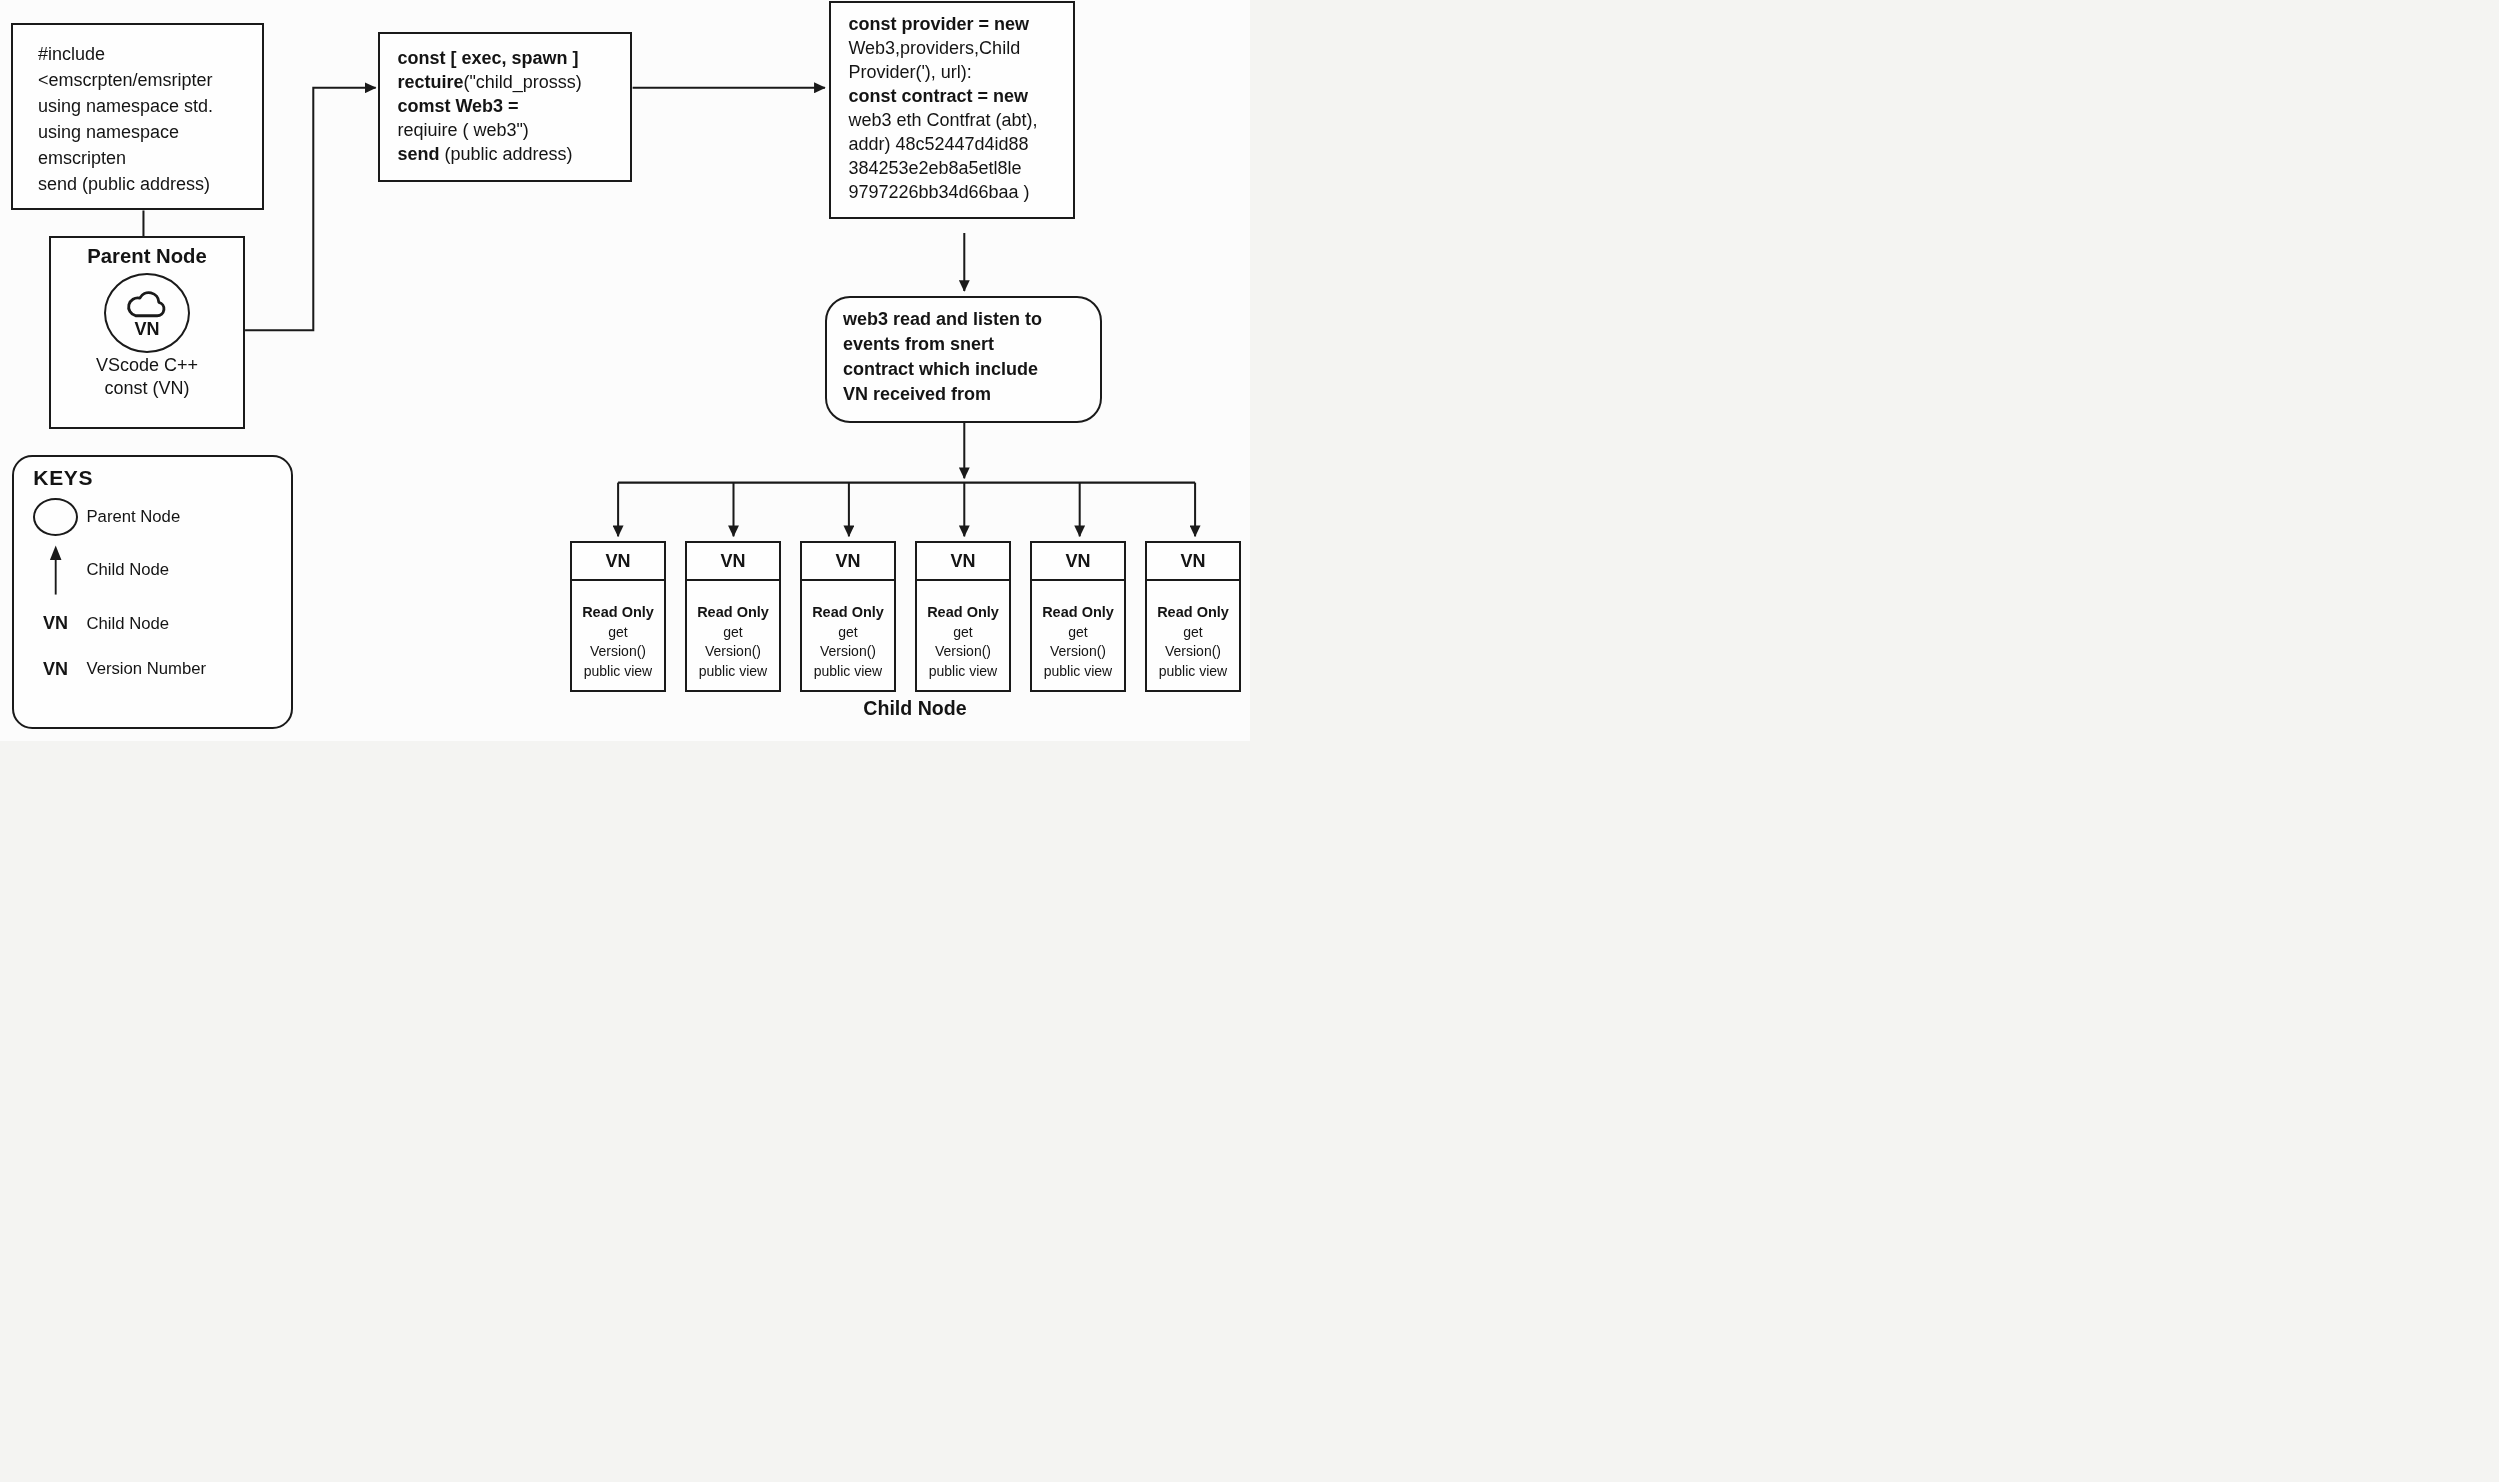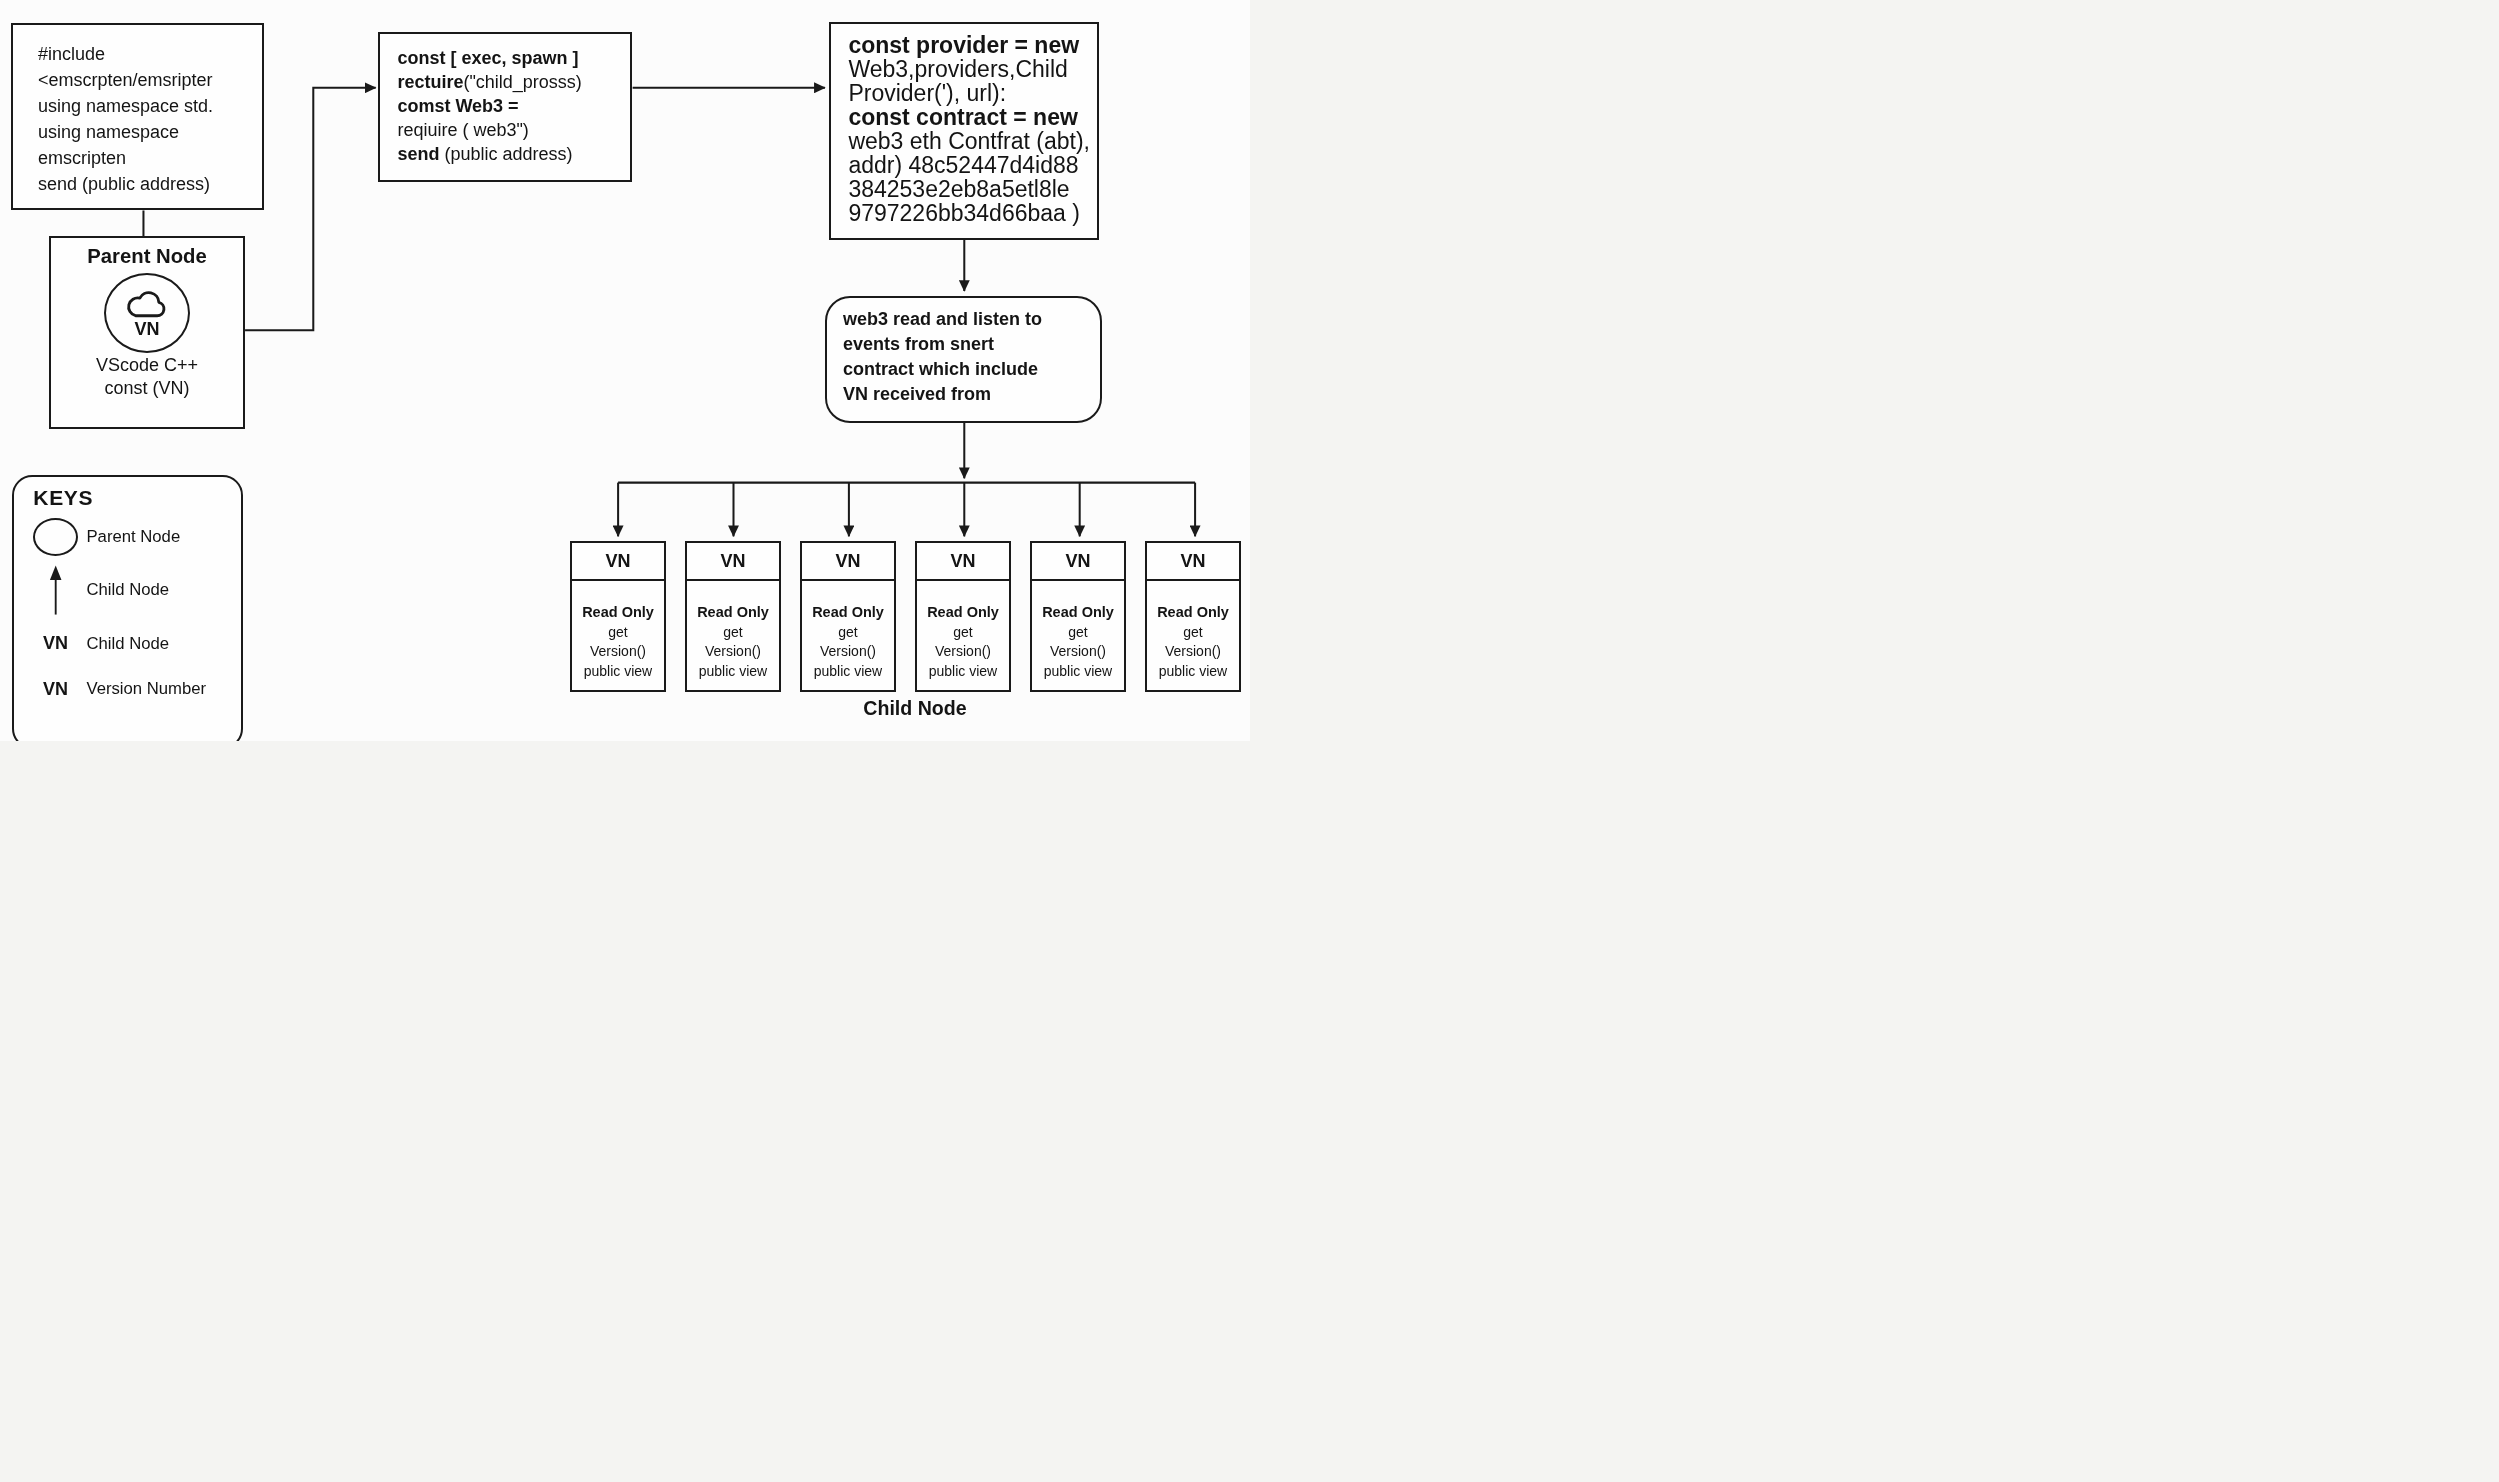--- a/index.html
+++ b/index.html
@@ -11,36 +11,36 @@
     position:absolute;background:#fefefe;border:2.2px solid #1a1a1a;box-sizing:border-box;
   }
   .b{font-weight:bold;}
   
   #include-box{left:11px;top:23px;width:253px;height:187px;padding:16px 0 0 25px;
     font-size:18px;line-height:26px;white-space:nowrap;}
   
   #spawn-box{left:378px;top:32px;width:254px;height:150px;padding:11.6px 4.4px 0 17.4px;
     font-size:18px;line-height:24px;white-space:nowrap;}
   
-  #provider-box{left:829px;top:22px;width:270px;height:218px;padding:8.7px 4.4px 0 17.4px;
-    font-size:23px;line-height:24px;white-space:nowrap;}
+  #provider-box{left:829px;top:1px;width:246px;height:218px;padding:8.7px 4.4px 0 17.4px;
+    font-size:18px;line-height:24px;white-space:nowrap;}
   
   #parent-box{left:49px;top:236px;width:196px;height:193px;text-align:center;}
   #parent-box .title{margin-top:7.3px;font-size:20.3px;font-weight:bold;}
   .vn-circle{
     margin:4.4px auto 1.5px auto;width:86px;height:80px;border:2.2px solid #1a1a1a;border-radius:50%;
     display:flex;flex-direction:column;align-items:center;justify-content:center;box-sizing:border-box;
   }
   .vn-circle .badge{font-size:18px;font-weight:bold;line-height:17.4px;margin-top:-1.5px;}
   #parent-box .sub{font-size:18px;line-height:23px;}
   
   #web3-box{left:825px;top:296px;width:277px;height:127px;padding:8.7px 4.4px 0 16px;
     font-size:18px;line-height:25px;font-weight:bold;white-space:nowrap;border-radius:25px;}
   
-  #keys-box{left:12.3px;top:455px;width:231px;height:274px;border-radius:20.3px;margin-top:20px;}
+  #keys-box{left:12.3px;top:455px;width:281px;height:274px;border-radius:20.3px;}
   #keys-box .title{margin:8.7px 0 0 19px;font-size:21px;font-weight:bold;letter-spacing:0.7px;}
   .keys-grid{display:grid;grid-template-columns:62px 1fr;margin:4.4px 0 0 10.2px;}
   .keys-grid .sym{display:flex;align-items:center;justify-content:center;}
   .keys-grid .lbl{display:flex;align-items:center;font-size:16.7px;}
   .krow1{height:45px;} .krow2{height:62px;} .krow3{height:45px;} .krow4{height:46px;}
   .legend-circle{width:45px;height:38px;border:2.2px solid #1a1a1a;border-radius:50%;box-sizing:border-box;}
   .legend-vn{font-size:18px;font-weight:bold;}
   
   #children{position:absolute;left:570px;top:541px;display:flex;gap:19px;}
   .child-box{width:96px;height:151px;border:2.2px solid #1a1a1a;box-sizing:border-box;background:#fefefe;}

